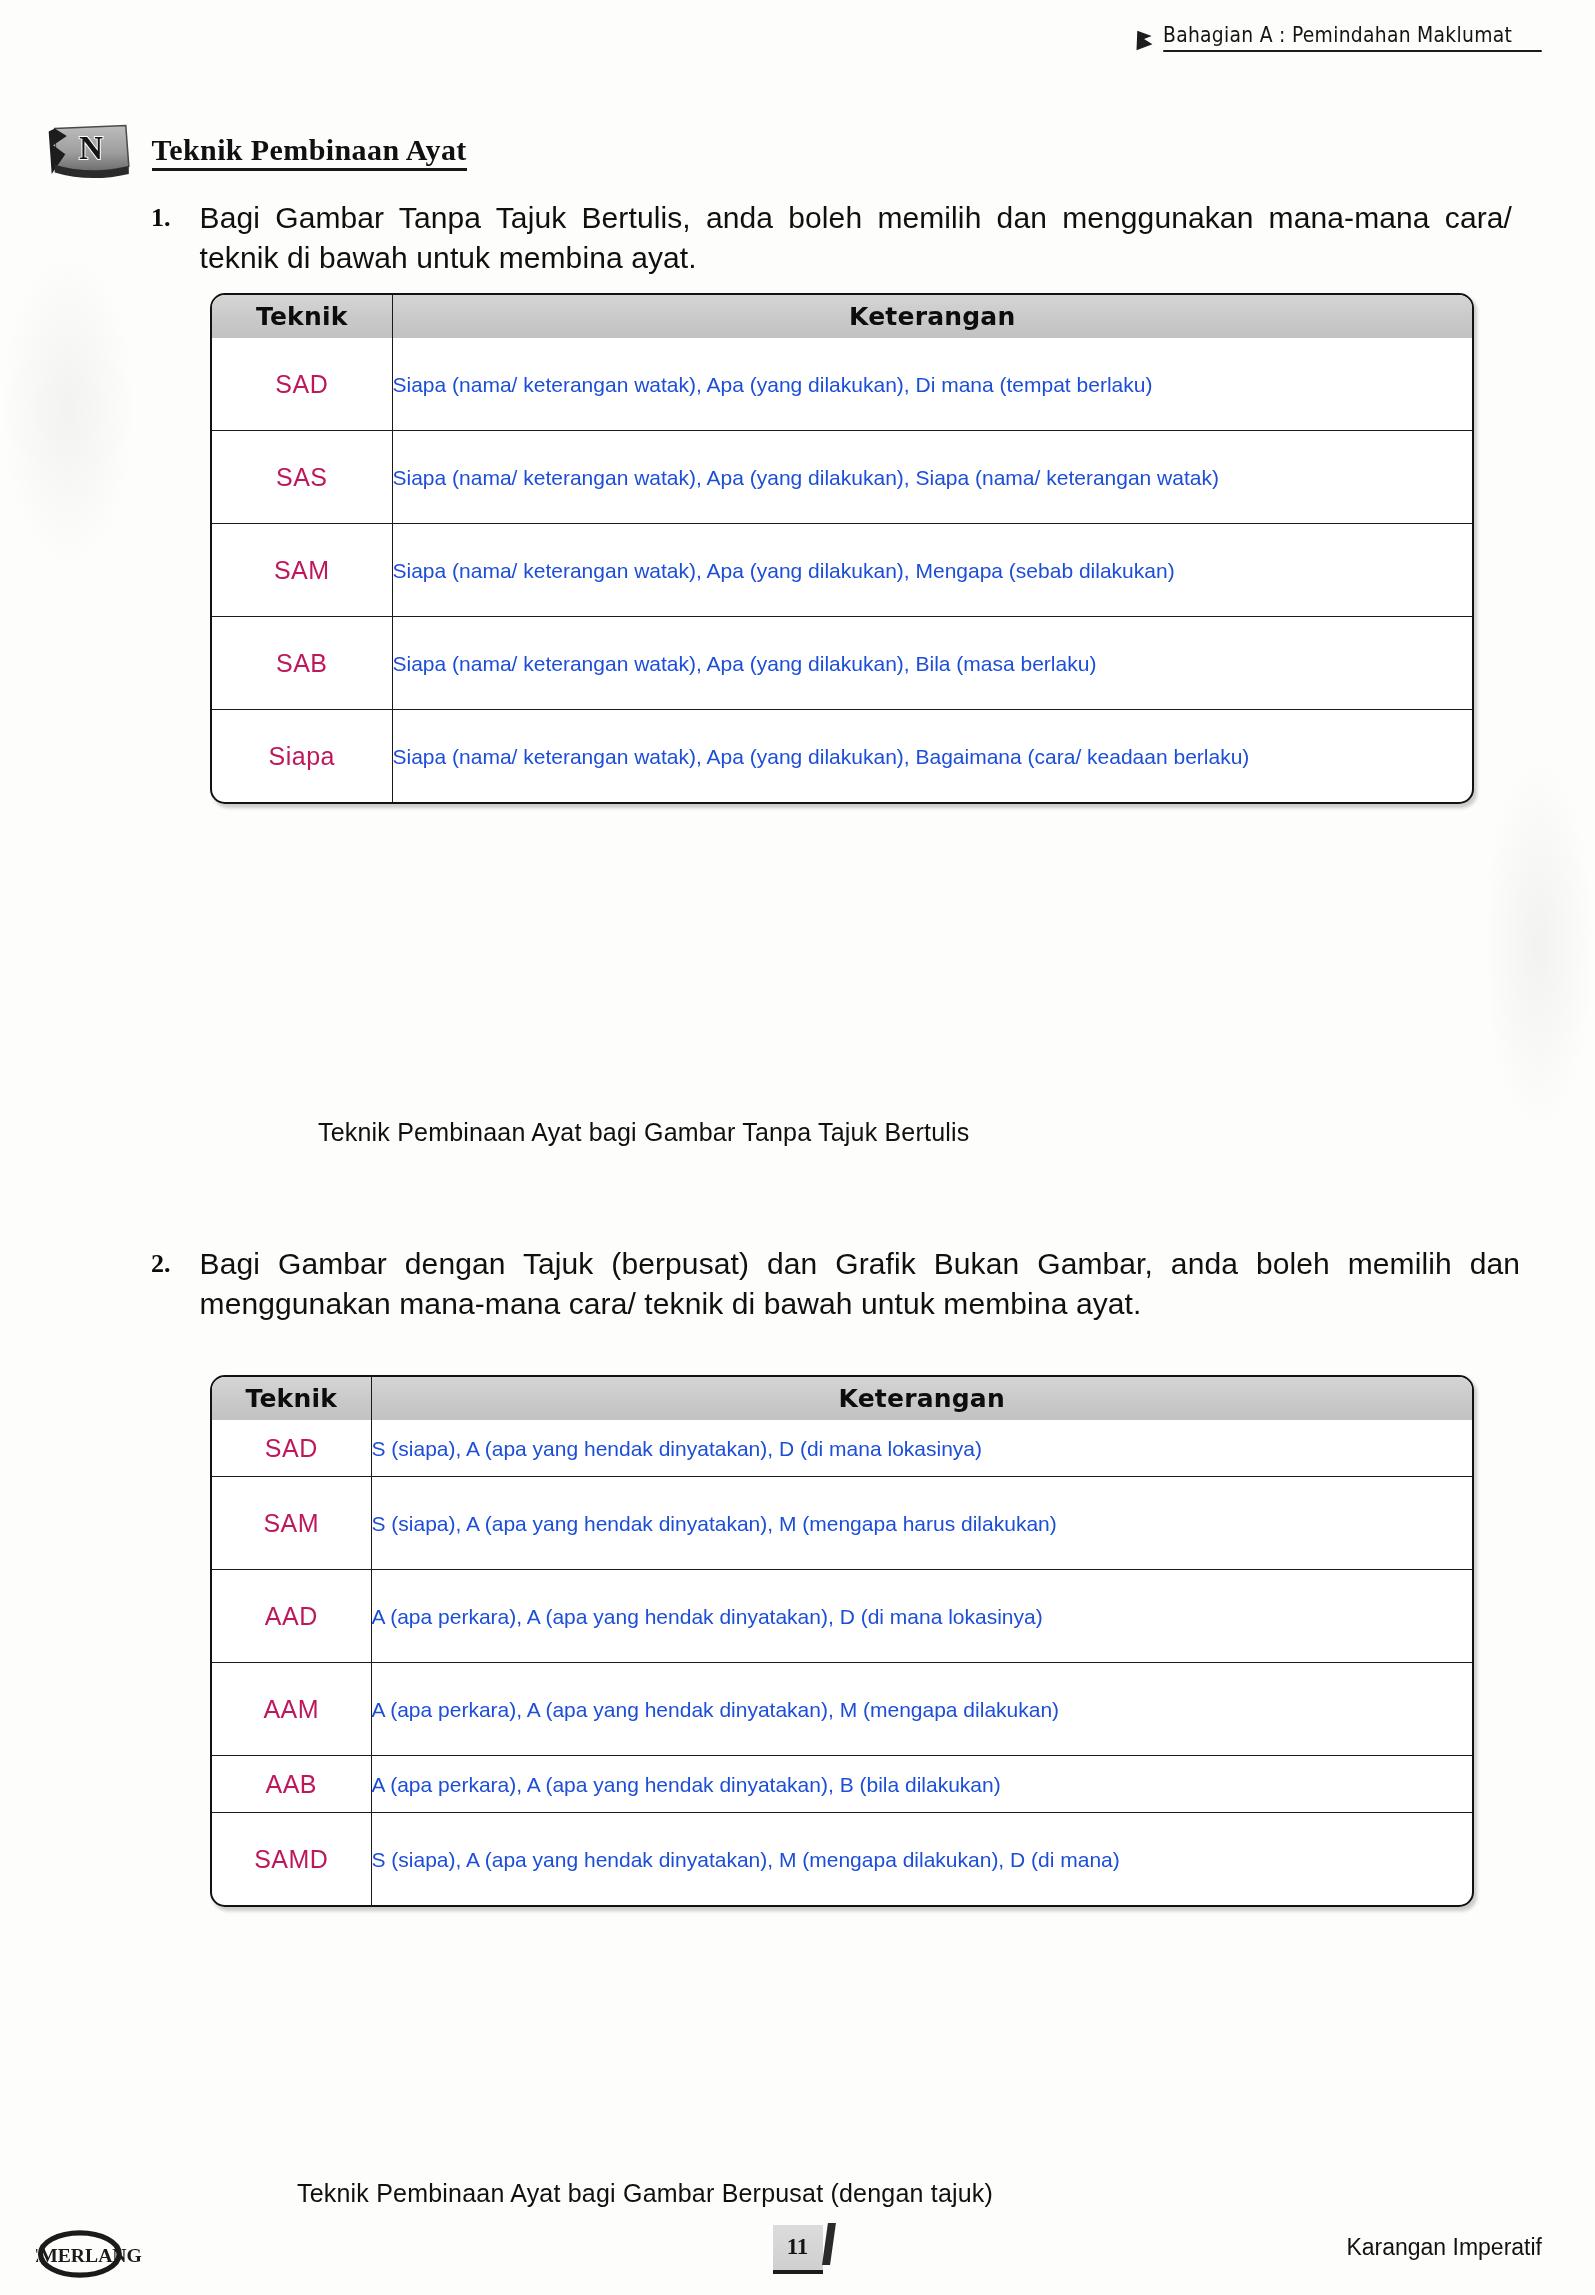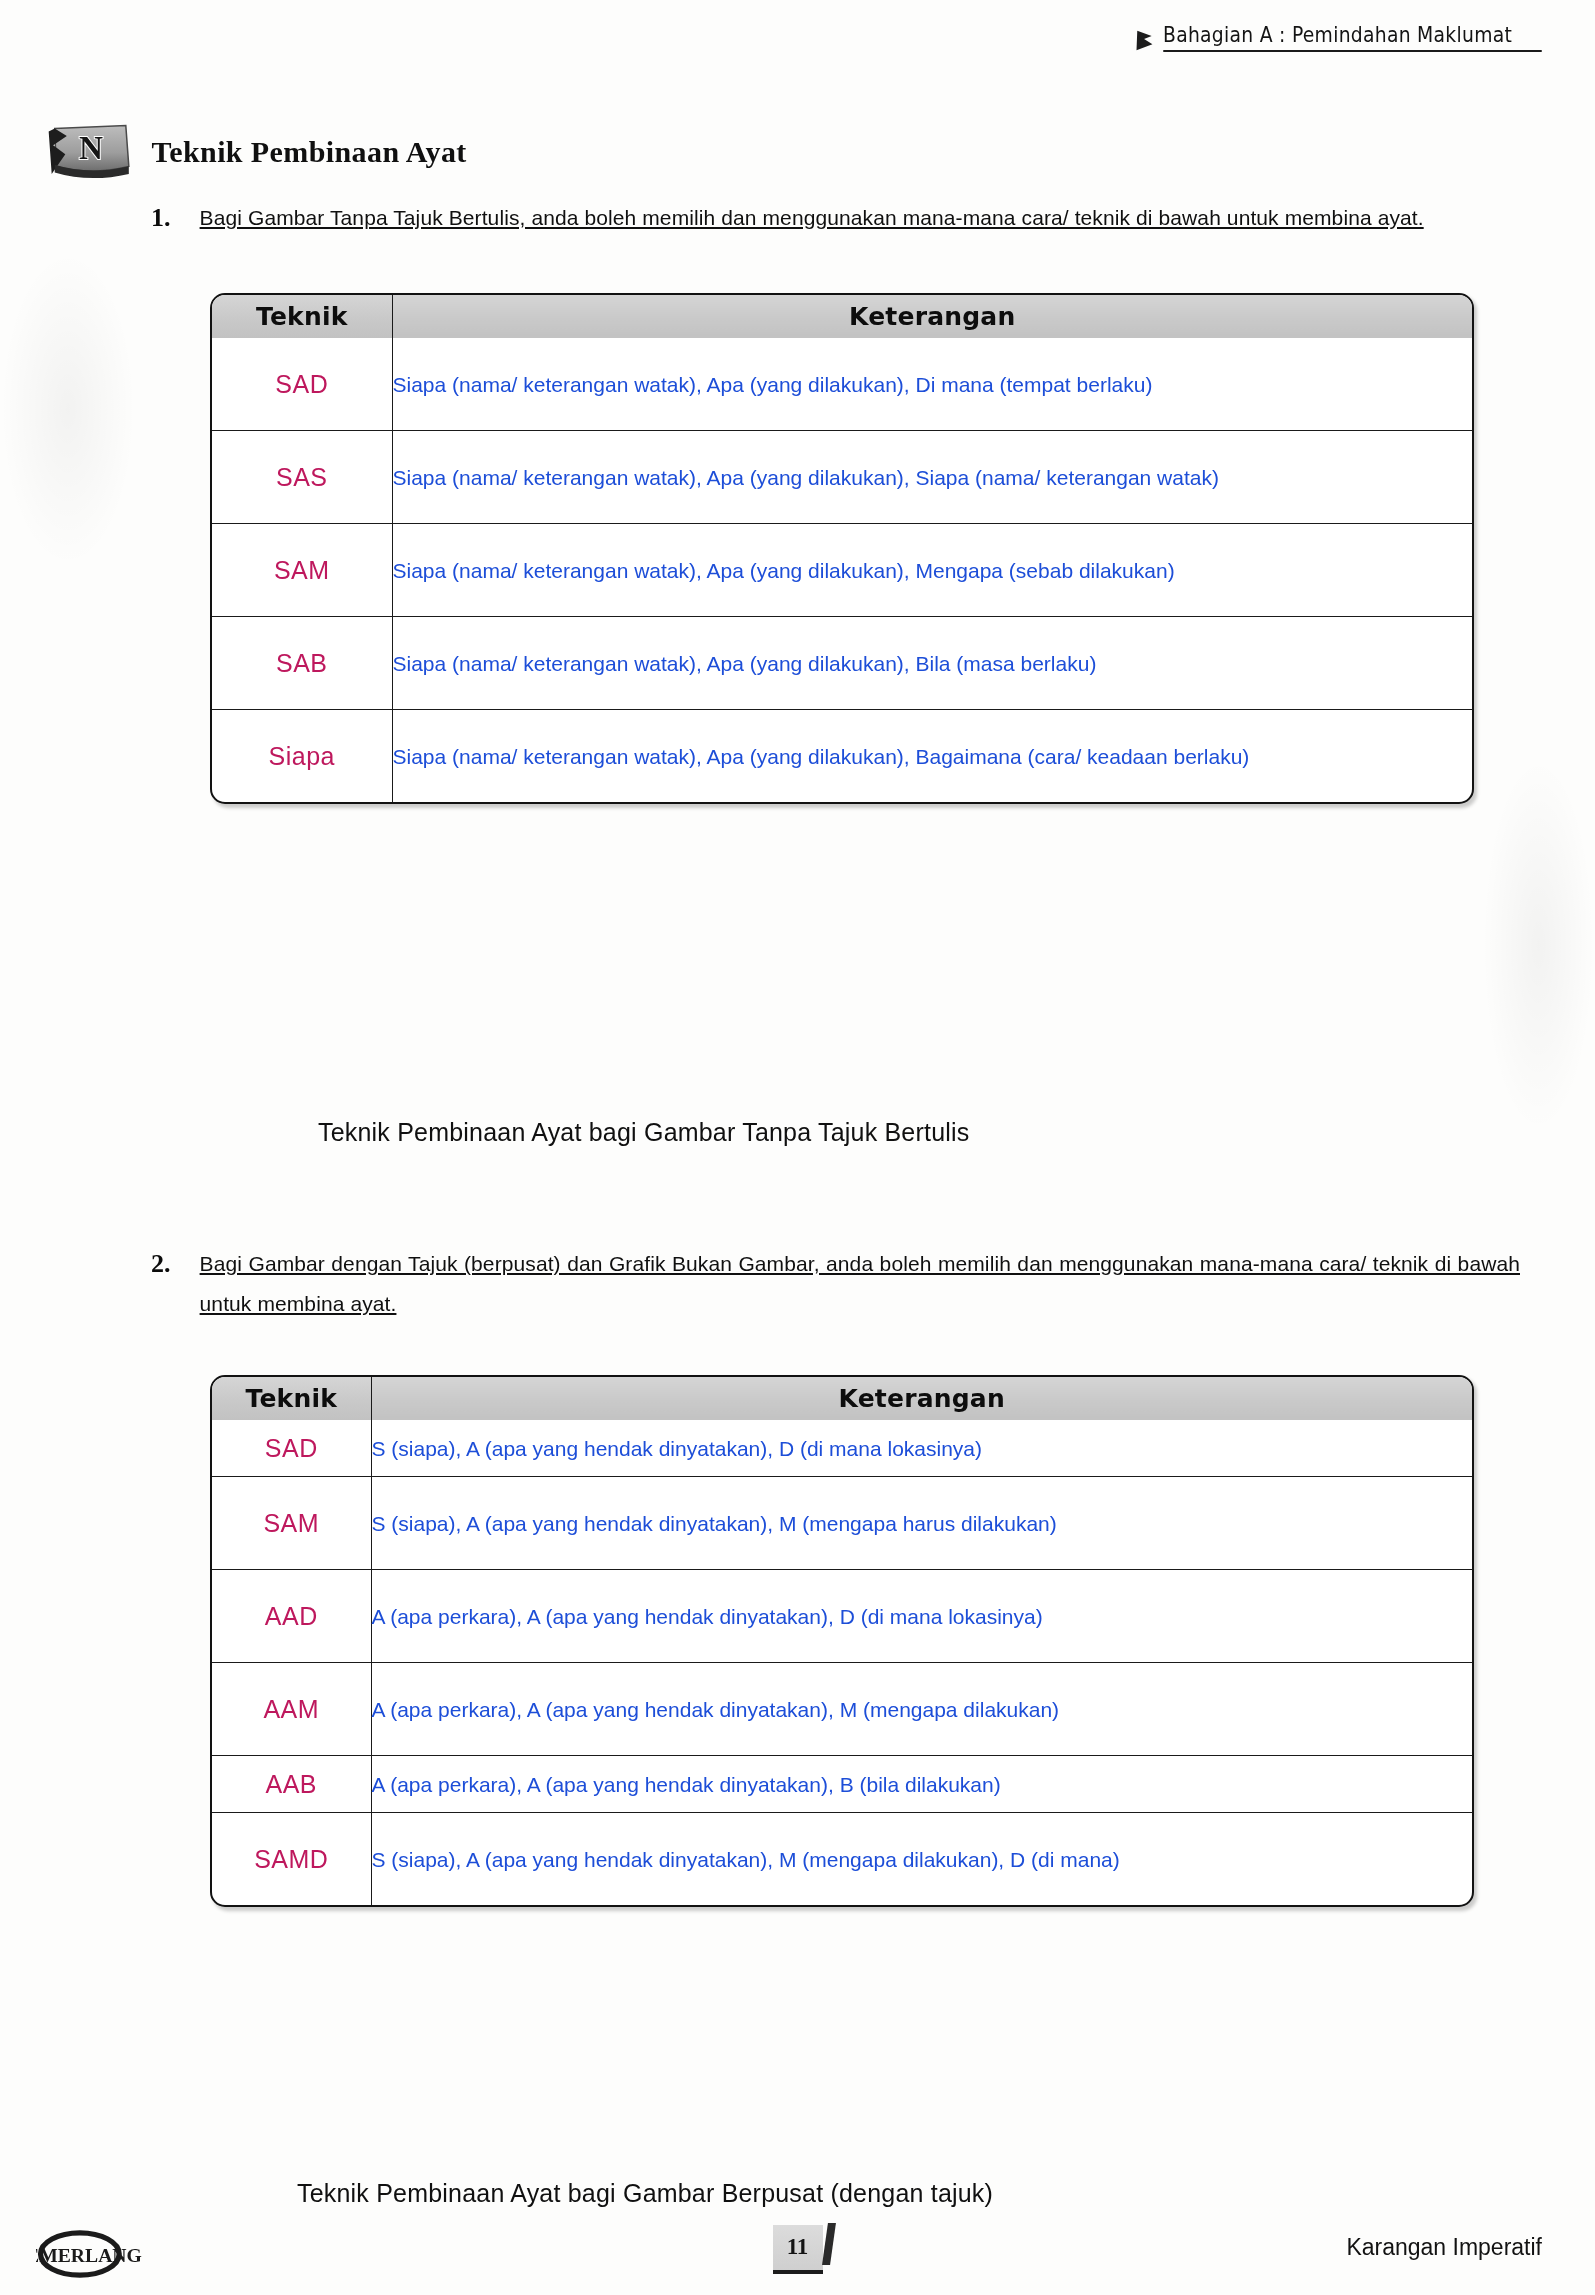--- a/index.html
+++ b/index.html
@@ -71,21 +71,21 @@
     gap: 16.6px;
   }
   .banner-icon {
     width: 91px;
     height: 62px;
     flex: none;
     position: relative;
   }
   .section-title-block {
     display: flex;
-    flex-direction: row;
+    flex-direction: column;
   }
   .section-title {
     font-family: "Liberation Serif", serif;
     font-weight: bold;
     font-size: 30px;
     letter-spacing: 0.4px;
     color: #101010;
     white-space: nowrap;
   }
   .section-title-rule {
@@ -104,26 +104,25 @@
   .item-number {
     font-family: "Liberation Serif", serif;
     font-weight: bold;
     font-size: 26px;
     line-height: 39px;
     flex: none;
     width: 32px;
     text-align: left;
   }
   .item-text {
-    font-size: 21px;
+    font-size: 30px;
     line-height: 40px;
     text-align: justify;
     color: #101010;
     letter-spacing: 0.1px;
-    text-decoration: underline;
   }
   .item-text.justified { text-align-last: left; }
 
   #para-1 { top: 198px; left: 151px; width: 1361px; }
   #para-1 .item-text { width: 1313px; }
   #para-2 { top: 1244px; left: 151px; width: 1369px; }
   #para-2 .item-text { width: 1322px; }
 
   
   .data-table-wrap {

